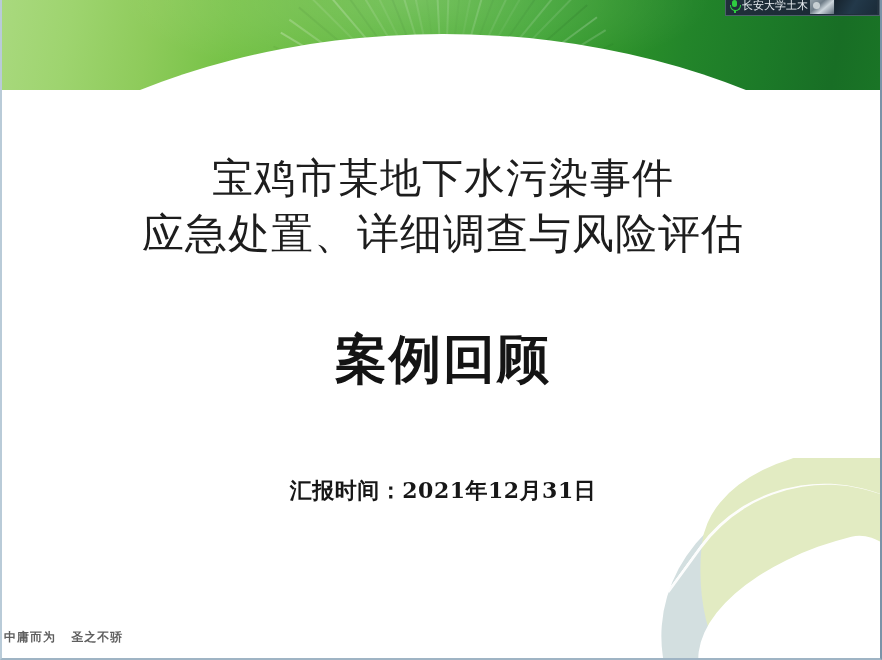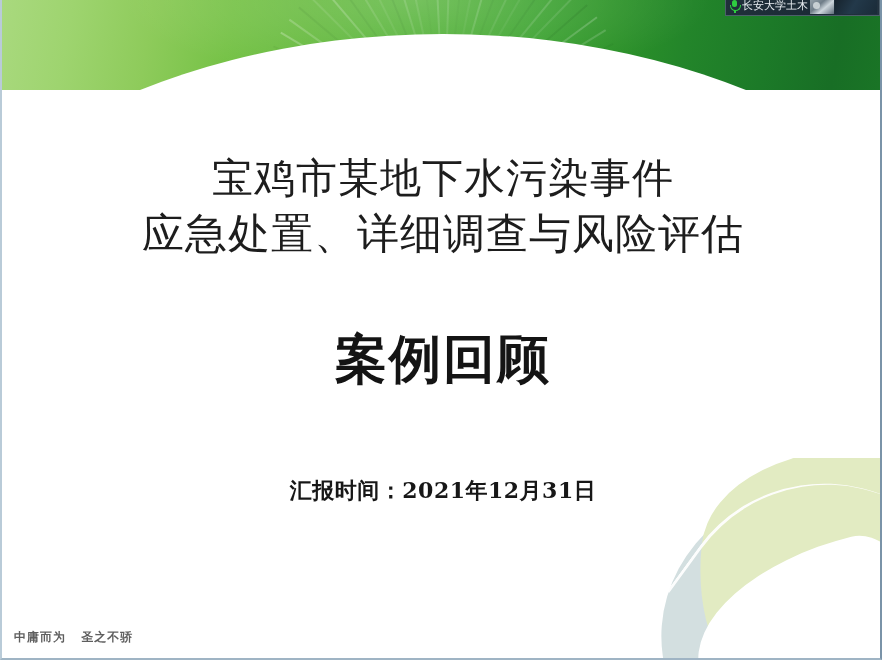--- a/index.html
+++ b/index.html
@@ -183,21 +183,21 @@
     text-align: center;
     color: #171717;
     font-family: "DejaVu Serif", "Liberation Serif", serif;
     font-size: 22px;
     font-weight: bold;
     letter-spacing: 0.5px;
   }
 
   .motto {
     position: absolute;
-    left: 12px;
+    left: 2px;
     bottom: 14px;
     color: #3b3b3b;
     font-family: "DejaVu Serif", "Liberation Serif", serif;
     font-size: 12px;
     letter-spacing: 1px;
     font-weight: bold;
     opacity: 0.82;
   }
   .motto span { margin-right: 10px; }
 

